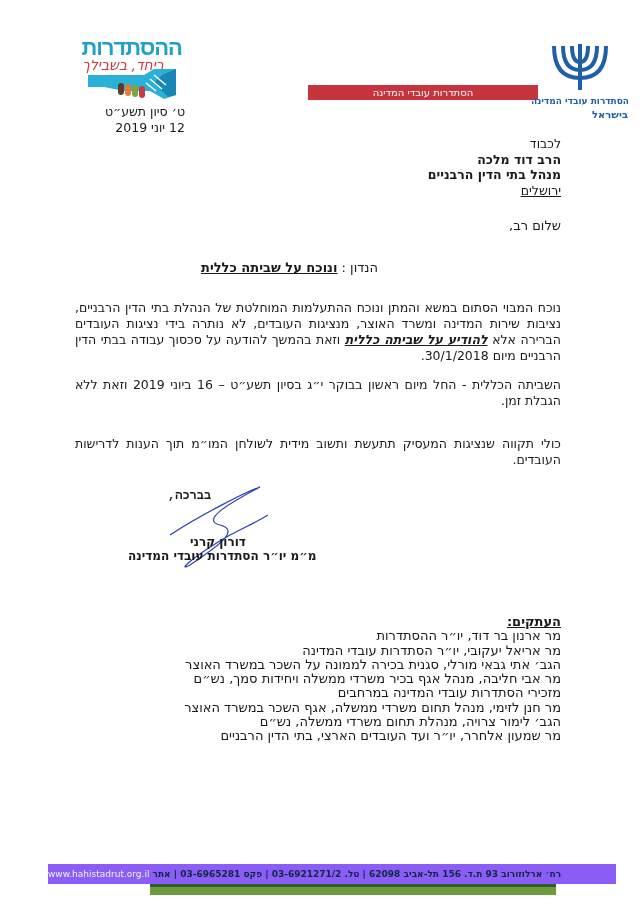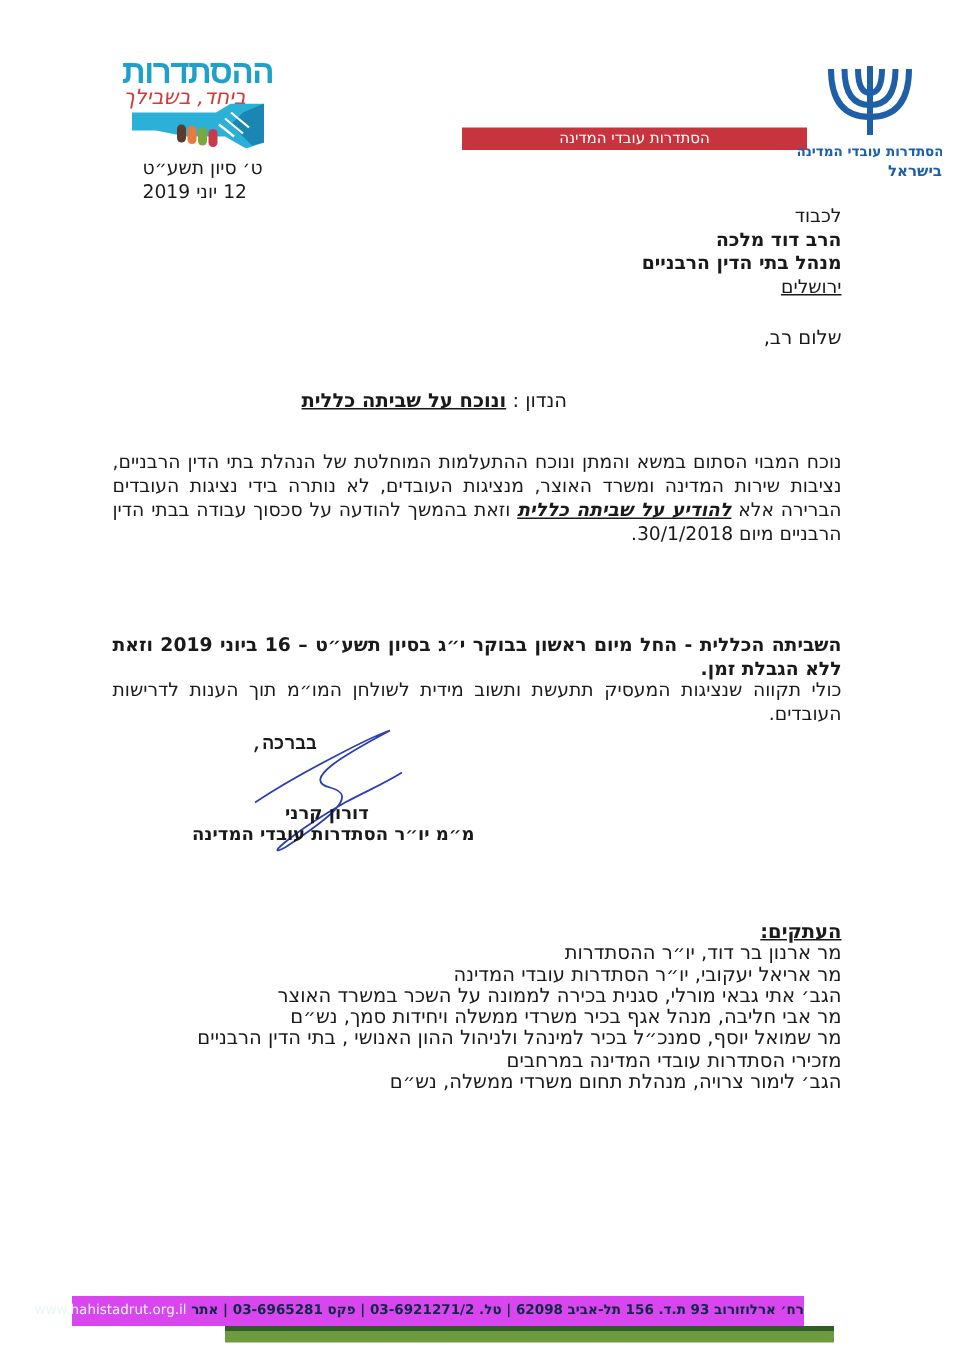--- a/index.html
+++ b/index.html
@@ -7,49 +7,49 @@
          font-family: "DejaVu Sans", "Liberation Sans", sans-serif; color: #1a1a1a; }
   .abs { position: absolute; }
   
   .hist-logo { left: 62px; top: 35px; width: 120px; height: 64px; }
   .hist-title { position: absolute; right: 0; top: 0; font-size: 22px; font-weight: bold;
                 color: #1fa0c8; letter-spacing: -1px; font-family: "Liberation Sans", sans-serif; white-space: nowrap; }
   .hist-slogan { position: absolute; right: 18px; top: 22px; font-size: 14px; font-style: italic;
                  color: #d23a3a; white-space: nowrap; }
   .hist-hands { position: absolute; left: 22px; top: 34px; width: 96px; height: 30px; }
   .date-block { left: 95px; top: 104px; width: 90px; text-align: left; font-size: 12.5px; line-height: 16px; direction: rtl; }
-  .date-line { display: block; text-align: left; }
+  .date-line { display: block; text-align: right; }
   
   .red-banner { left: 308px; top: 85px; width: 230px; height: 15px; background: #c8343d;
                 color: #fff; font-size: 10px; text-align: center; line-height: 15px; }
   
   .menorah-logo { left: 532px; top: 38px; width: 96px; height: 84px; }
   .menorah-text { position: absolute; bottom: 2px; left: 0; width: 100%; text-align: right;
                   font-size: 10px; font-weight: bold; color: #1e5fa8; }
   
   .addr { right: 80px; top: 136px; font-size: 12.5px; line-height: 15.5px; text-align: right; }
   .addr .bold { font-weight: bold; }
   .addr .ul { text-decoration: underline; }
   .greeting { right: 80px; top: 218px; font-size: 13px; }
   .subject { right: 263px; top: 260px; font-size: 13px; white-space: nowrap; }
   .subject .subj-val { font-weight: bold; text-decoration: underline; }
   .para { left: 75px; right: 80px; font-size: 12.5px; line-height: 16px; text-align: justify; }
   .p1 { top: 300px; }
-  .p2 { top: 377px; font-weight: bold; margin-top: 45px; }
-  .p3 { top: 436px; margin-top: 16px; }
+  .p2 { top: 377px; font-weight: normal; }
+  .p3 { top: 436px; }
   .p1 .em { font-weight: bold; text-decoration: underline; font-style: italic; }
   .blessing { left: 168px; top: 489px; font-size: 12px; font-weight: bold; font-family: Liberation Mono, monospace; }
   .signature { left: 160px; top: 485px; width: 110px; height: 90px; }
   .signer-name { left: 190px; top: 535px; font-size: 12px; font-weight: bold; }
   .signer-title { left: 128px; top: 549px; font-size: 12px; font-weight: bold; white-space: nowrap; }
   .cc { right: 80px; top: 615px; font-size: 13px; line-height: 14.3px; text-align: right; }
   .cc-title { font-weight: bold; text-decoration: underline; }
   .cc-item { display: block; white-space: nowrap; }
   
-  .footer-blue { left: 48px; top: 864px; width: 488px; height: 20px; background: #d946ef;
+  .footer-blue { left: 48px; top: 864px; width: 568px; height: 20px; background: #8b5cf6;
                  color: #0c2a44; font-size: 9px; line-height: 20px; font-weight: bold; text-align: left; direction: rtl; white-space: nowrap; }
   .footer-blue .url { font-weight: normal; color: #e8f6fb; }
   .footer-green { left: 150px; top: 884px; width: 406px; height: 11px;
                   background: linear-gradient(#2f5e2a 0 3px, #6f9b3f 3px 100%); }
 </style>
 </head>
 <body>
 
 <div class="abs hist-logo">
   <span class="hist-title">ההסתדרות</span>
@@ -112,23 +112,24 @@
 </svg>
 <div class="abs signer-name">דורון קרני</div>
 <div class="abs signer-title">מ״מ יו״ר הסתדרות עובדי המדינה</div>
 
 <div class="abs cc">
   <span class="cc-item cc-title">העתקים:</span>
   <span class="cc-item">מר ארנון בר דוד, יו״ר ההסתדרות</span>
   <span class="cc-item">מר אריאל יעקובי, יו״ר הסתדרות עובדי המדינה</span>
   <span class="cc-item">הגב׳ אתי גבאי מורלי, סגנית בכירה לממונה על השכר במשרד האוצר</span>
   <span class="cc-item">מר אבי חליבה, מנהל אגף בכיר משרדי ממשלה ויחידות סמך, נש״ם</span>
-  <span class="cc-item">מר שמואל יוסף, סמנכ״ל בכיר למינהל ולניהול ההון האנושי , בתי הדין הרבניים</span>
   <span class="cc-item">מזכירי הסתדרות עובדי המדינה במרחבים</span>
+  <span class="cc-item">מר חנן לזימי, מנהל תחום משרדי ממשלה, אגף השכר במשרד האוצר</span>
   <span class="cc-item">הגב׳ לימור צרויה, מנהלת תחום משרדי ממשלה, נש״ם</span>
+  <span class="cc-item">מר שמעון אלחרר, יו״ר ועד העובדים הארצי, בתי הדין הרבניים</span>
 </div>
 
 <div class="abs footer-blue">
   <span>רח׳ ארלוזורוב 93 ת.ד. 156 תל-אביב 62098</span> |
   <span>טל. 03-6921271/2</span> |
   <span>פקס 03-6965281</span> |
   <span>אתר</span>
   <span class="url">www.hahistadrut.org.il</span>
 </div>
 <div class="abs footer-green"></div>

